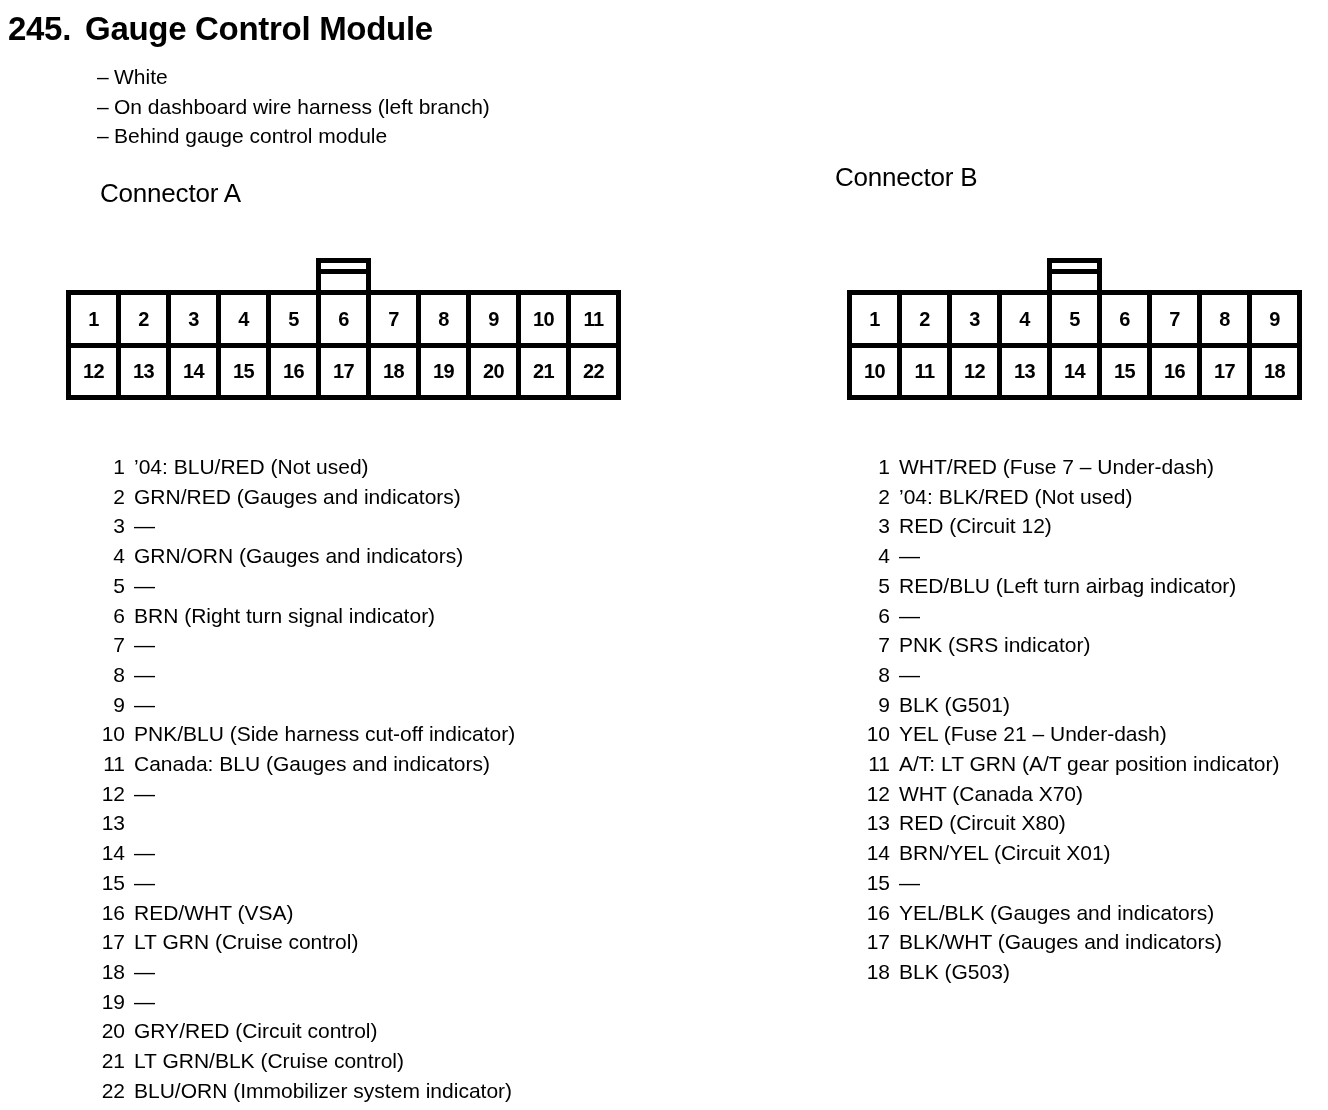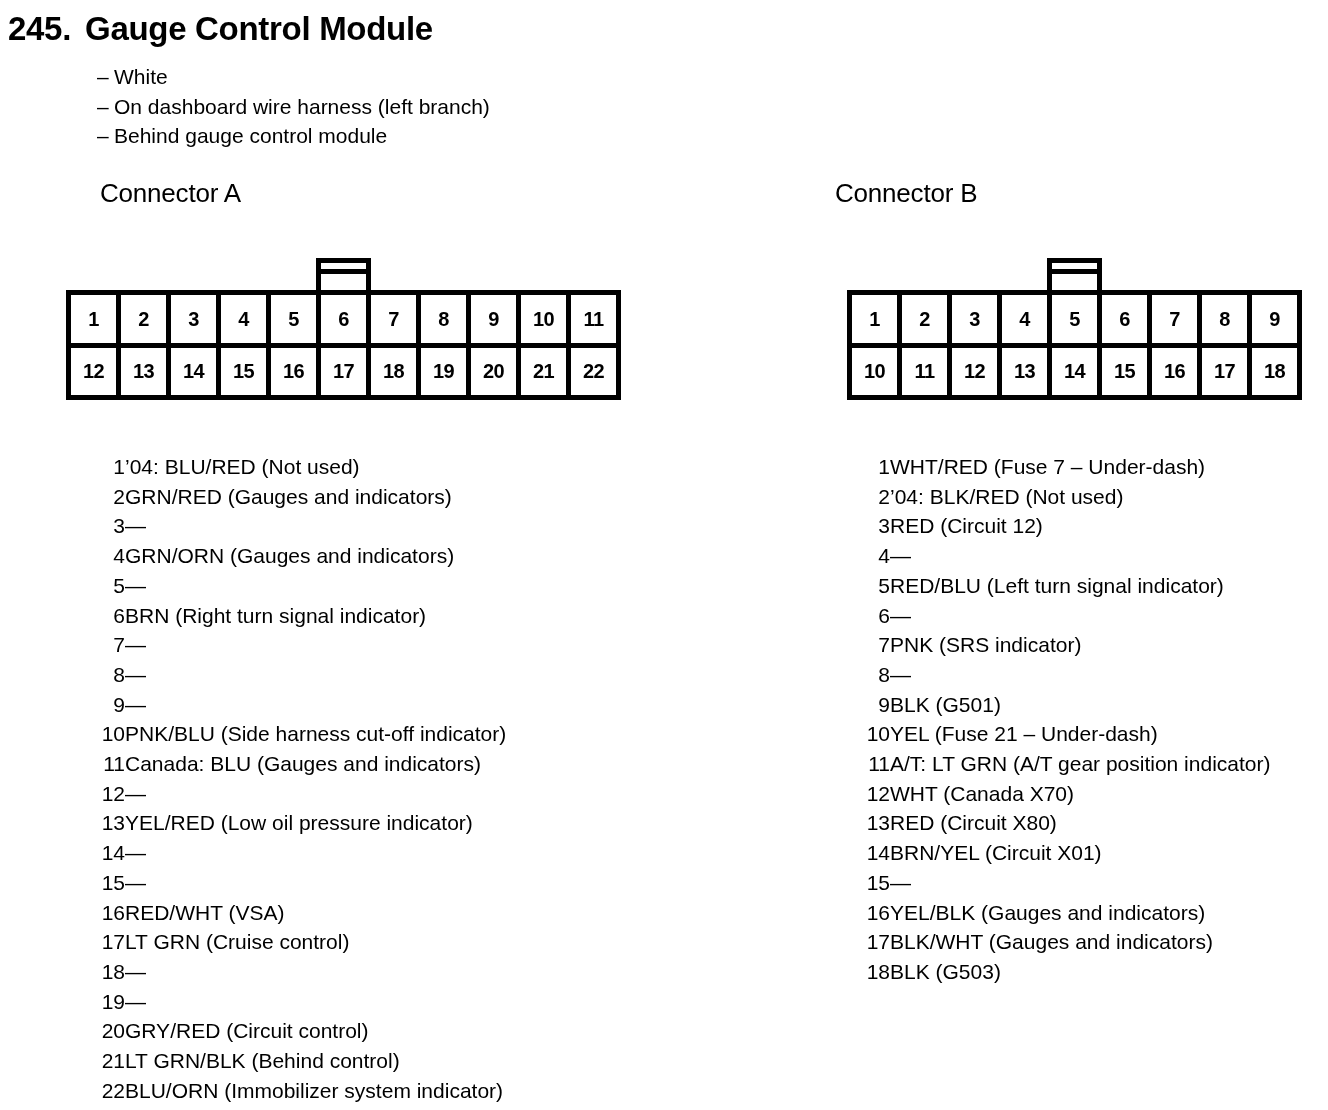--- a/index.html
+++ b/index.html
@@ -46,21 +46,21 @@
 
   
   .conn-heading {
     position: absolute;
     font-size: 26px;
     font-weight: normal;
     letter-spacing: -0.2px;
     white-space: nowrap;
   }
   #heading-a { left: 100px; top: 178px; }
-  #heading-b { left: 835px; top: 178px; }
+  #heading-b { left: 835px; top: 162px; }
 
   
   .connector {
     position: absolute;
   }
   #connector-a-diagram { left: 66px; top: 258px; }
   #connector-b-diagram { left: 847px; top: 258px; }
 
   .conn-tab {
     position: absolute;
@@ -121,20 +121,21 @@
     font-size: 21px;
     line-height: 29.7px;
     white-space: nowrap;
   }
   .pin-no {
     width: 28px;
     text-align: right;
     flex: 0 0 auto;
   }
   .pin-desc {
+    margin-left: 9px;
   }
 </style>
 </head>
 <body>
 
 <div class="page-title">
   <span class="title-num">245.</span><span>Gauge Control Module</span>
 </div>
 
 <div class="bullets">
@@ -249,21 +250,20 @@
     <div class="pin-item">
       <span class="pin-no">11</span>
       <span class="pin-desc">Canada: BLU (Gauges and indicators)</span>
     </div>
     <div class="pin-item">
       <span class="pin-no">12</span>
       <span class="pin-desc">—</span>
     </div>
     <div class="pin-item">
       <span class="pin-no">13</span>
-      <span class="pin-desc">YEL/RED (Low oil pressure indicator)</span>
     </div>
     <div class="pin-item">
       <span class="pin-no">14</span>
       <span class="pin-desc">—</span>
     </div>
     <div class="pin-item">
       <span class="pin-no">15</span>
       <span class="pin-desc">—</span>
     </div>
     <div class="pin-item">
@@ -281,21 +281,21 @@
     <div class="pin-item">
       <span class="pin-no">19</span>
       <span class="pin-desc">—</span>
     </div>
     <div class="pin-item">
       <span class="pin-no">20</span>
       <span class="pin-desc">GRY/RED (Circuit control)</span>
     </div>
     <div class="pin-item">
       <span class="pin-no">21</span>
-      <span class="pin-desc">LT GRN/BLK (Behind control)</span>
+      <span class="pin-desc">LT GRN/BLK (Cruise control)</span>
     </div>
     <div class="pin-item">
       <span class="pin-no">22</span>
       <span class="pin-desc">BLU/ORN (Immobilizer system indicator)</span>
     </div>
   </div>
 <div class="pin-list" id="pin-list-b">
     <div class="pin-item">
       <span class="pin-no">1</span>
       <span class="pin-desc">WHT/RED (Fuse 7 – Under-dash)</span>
@@ -307,21 +307,21 @@
     <div class="pin-item">
       <span class="pin-no">3</span>
       <span class="pin-desc">RED (Circuit 12)</span>
     </div>
     <div class="pin-item">
       <span class="pin-no">4</span>
       <span class="pin-desc">—</span>
     </div>
     <div class="pin-item">
       <span class="pin-no">5</span>
-      <span class="pin-desc">RED/BLU (Left turn signal indicator)</span>
+      <span class="pin-desc">RED/BLU (Left turn airbag indicator)</span>
     </div>
     <div class="pin-item">
       <span class="pin-no">6</span>
       <span class="pin-desc">—</span>
     </div>
     <div class="pin-item">
       <span class="pin-no">7</span>
       <span class="pin-desc">PNK (SRS indicator)</span>
     </div>
     <div class="pin-item">

